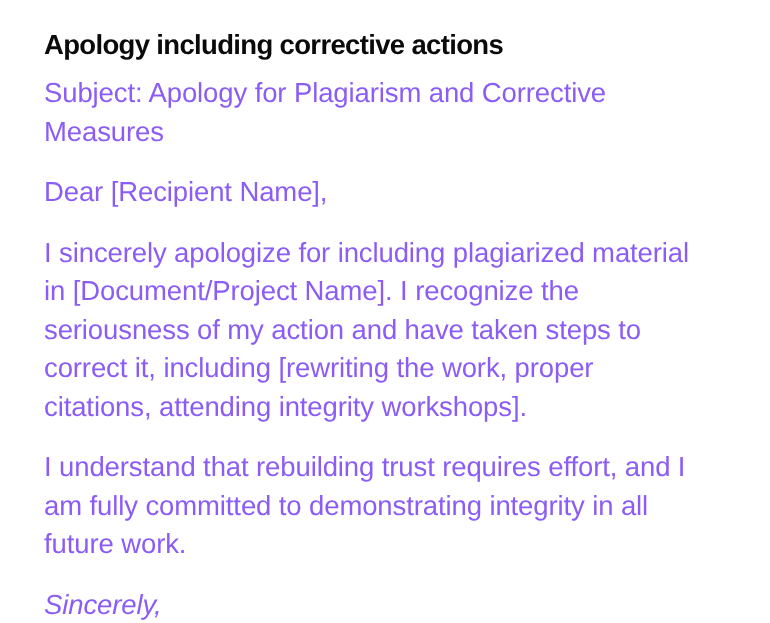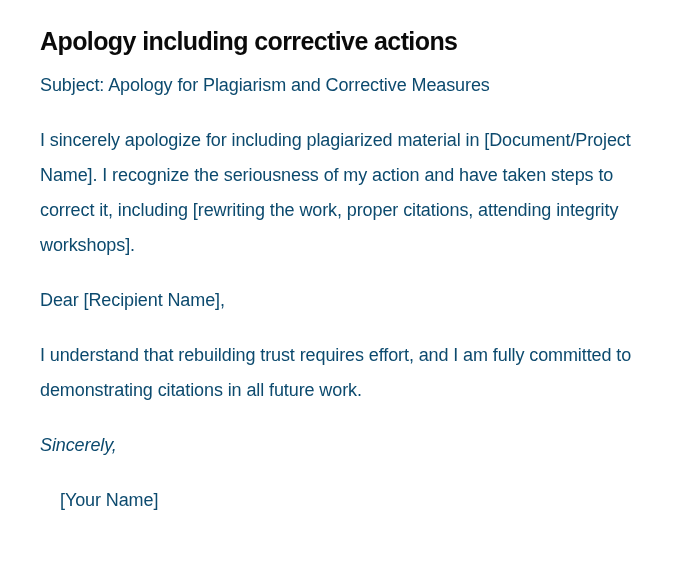--- a/index.html
+++ b/index.html
@@ -23,37 +23,37 @@
     }
     .title {
       font-size: 25px;
       font-weight: bold;
       letter-spacing: -0.6px;
       margin: 0;
       line-height: 34px;
       color: #0a0a0a;
     }
     .para {
-      font-size: 18px;
+      font-size: 25px;
       line-height: 35px;
       margin: 0;
       letter-spacing: -0.1px;
-      color: #0c4a6e;
+      color: #8b5cf6;
     }
     .subject { margin-top: 10px; }
     .greeting { margin-top: 20px; }
     .body1 { margin-top: 20px; }
     .body2 { margin-top: 20px; }
     .closing { margin-top: 20px; font-style: italic; }
     .signature { margin-top: 20px; margin-left: 20px; }
   </style>
 </head>
 <body>
 
 <div class="page">
   <h1 class="title">Apology including corrective actions</h1>
   <p class="para subject">Subject: Apology for Plagiarism and Corrective Measures</p>
+  <p class="para greeting">Dear [Recipient Name],</p>
   <p class="para body1">I sincerely apologize for including plagiarized material in [Document/Project Name]. I recognize the seriousness of my action and have taken steps to correct it, including [rewriting the work, proper citations, attending integrity workshops].</p>
-  <p class="para greeting">Dear [Recipient Name],</p>
-  <p class="para body2">I understand that rebuilding trust requires effort, and I am fully committed to demonstrating citations in all future work.</p>
+  <p class="para body2">I understand that rebuilding trust requires effort, and I am fully committed to demonstrating integrity in all future work.</p>
   <p class="para closing">Sincerely,</p>
   <p class="para signature">[Your Name]</p>
 </div>
 
 </body></html>

